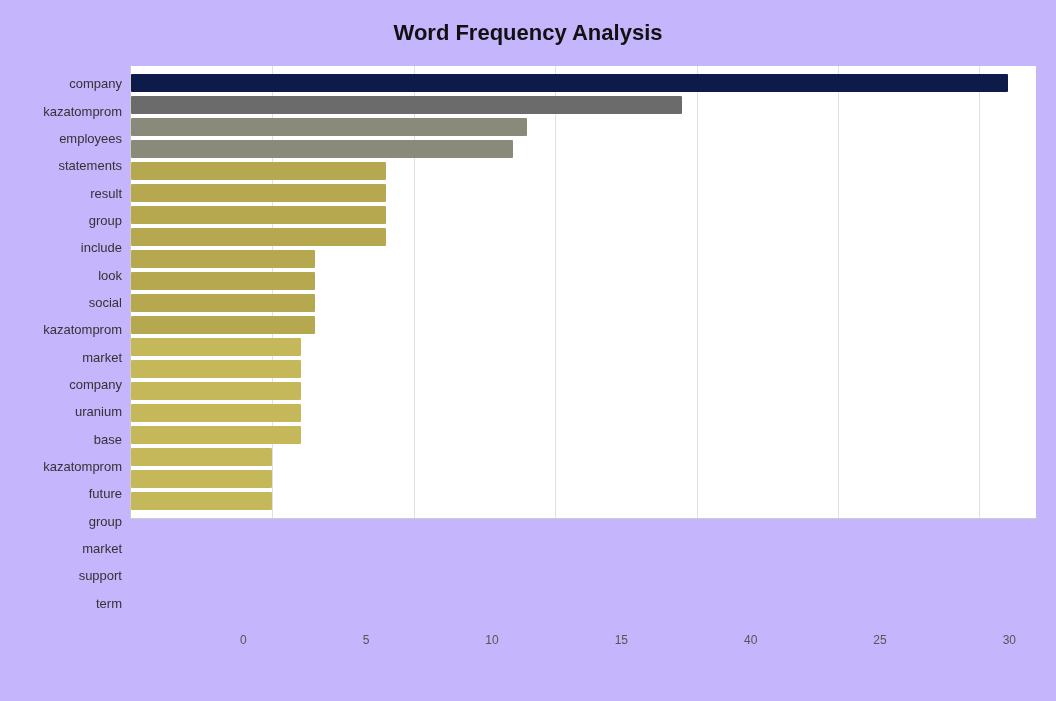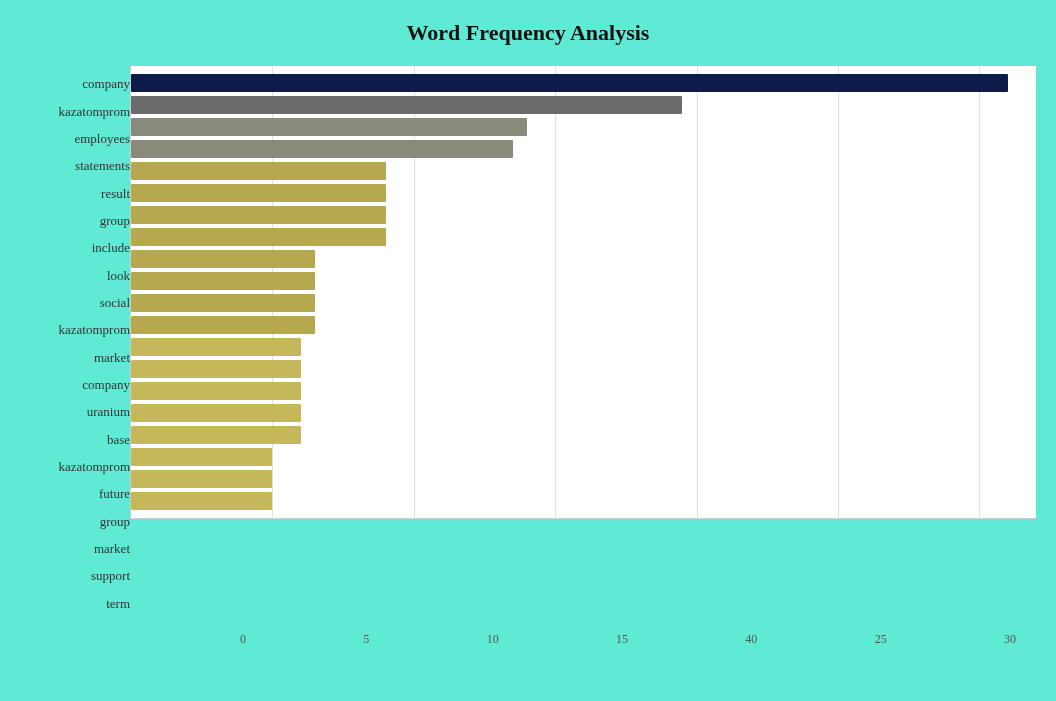--- a/index.html
+++ b/index.html
@@ -5,45 +5,44 @@
     * { box-sizing: border-box; margin: 0; padding: 0; }
     body {
       font-family: Arial, sans-serif;
       background: #f5f5f5;
       display: flex;
       justify-content: center;
       align-items: center;
       min-height: 100vh;
     }
     .chart-container {
-      background: #5eead4;
+      background: #c4b5fd;
       width: 1056px;
       height: 701px;
       padding: 20px 20px 60px 20px;
       position: relative;
-      font-family: Liberation Serif, serif;
     }
     .chart-title {
       text-align: center;
       font-size: 22px;
       font-weight: bold;
       margin-bottom: 20px;
       color: #111;
     }
     .chart-area {
       display: flex;
       width: 100%;
       height: calc(100% - 70px);
       position: relative;
     }
     .y-axis-labels {
       display: flex;
       flex-direction: column;
       justify-content: space-around;
-      padding-right: 0;
+      padding-right: 8px;
       min-width: 110px;
       padding-top: 4px;
     }
     .y-label {
       text-align: right;
       font-size: 13px;
       color: #333;
       line-height: 1;
     }
     .plot-area {

